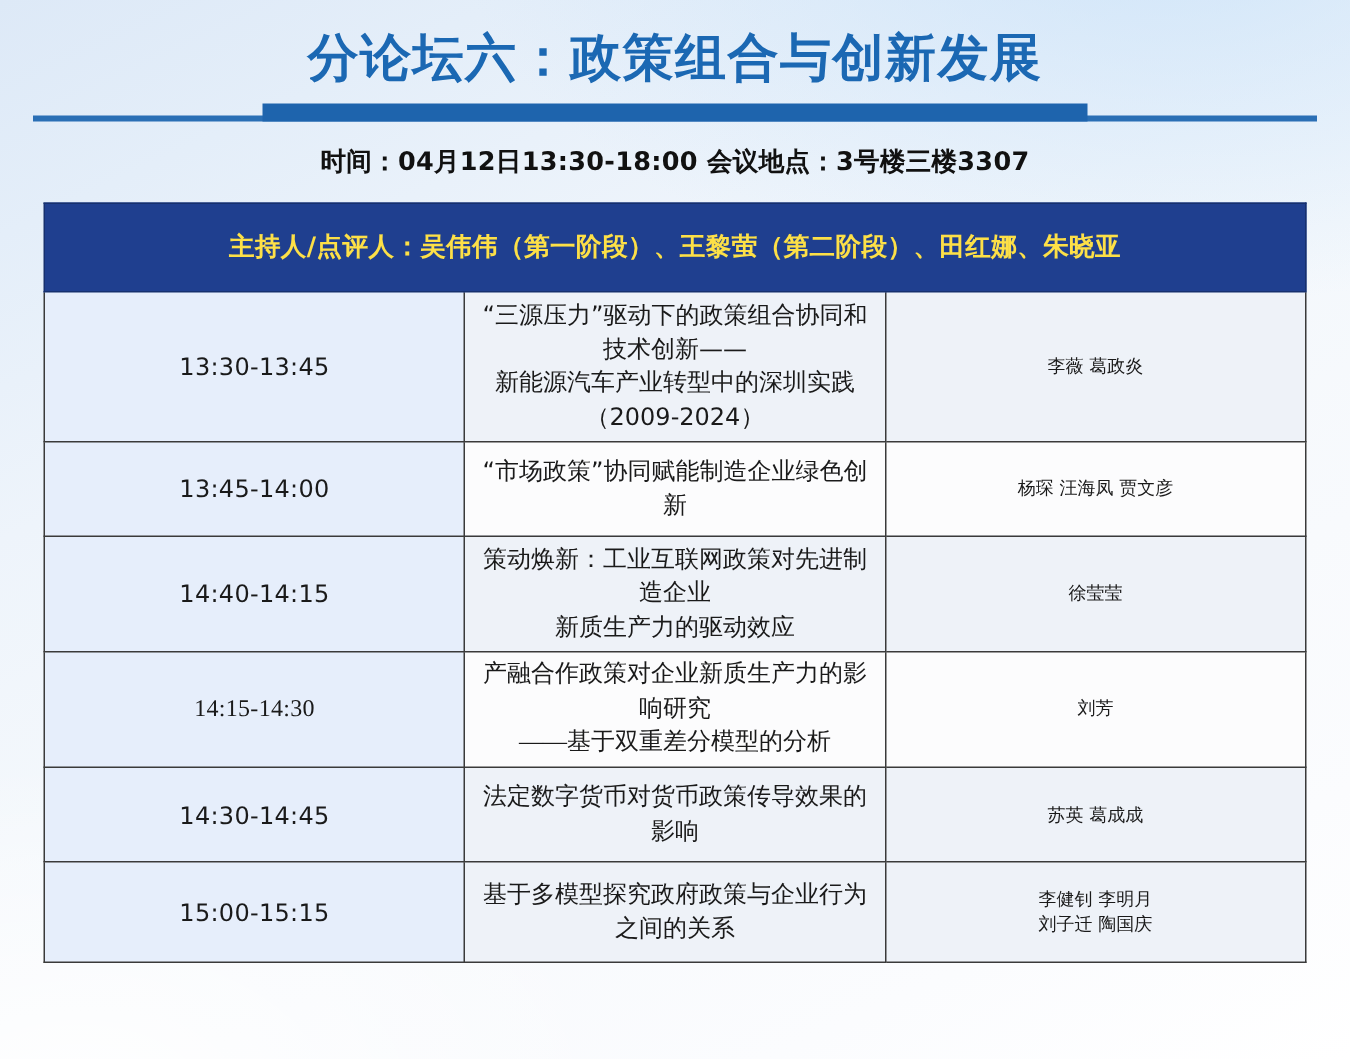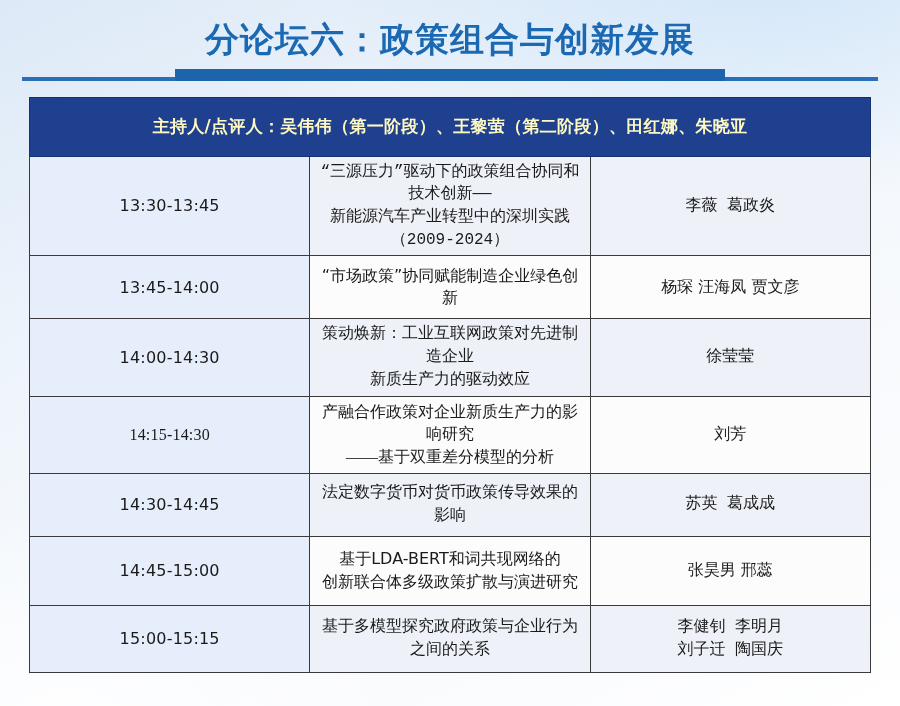--- a/index.html
+++ b/index.html
@@ -110,21 +110,21 @@
   table.schedule td {
     border: 1px solid #3a3a3a;
     padding: 4px 6px;
     vertical-align: middle;
     text-align: center;
   }
 
   
   tr.hdr td {
     background: #1f3f8f;
-    color: #fef9c3;
+    color: #fde047;
     font-size: 17px;
     font-weight: bold;
     height: 50px;
     letter-spacing: 0.3px;
     border: 1px solid #16306e;
     white-space: nowrap;
   }
 
   
   td.c-time {
@@ -135,26 +135,26 @@
     white-space: nowrap;
     margin-top: 45px;
   }
   td.c-topic {
     width: 470px;
     font-size: 16px;
     line-height: 1.42;
   }
   td.c-author {
     width: 234px;
-    font-size: 16px;
+    font-size: 12px;
     line-height: 1.42;
   }
 
   
-  tr.r-odd td.c-topic, tr.r-odd td.c-author  { background: #eef2f8; font-family: Liberation Mono, monospace; }
+  tr.r-odd td.c-topic, tr.r-odd td.c-author  { background: #eef2f8; }
   tr.r-even td.c-topic, tr.r-even td.c-author { background: #fcfcfd; }
 
   tr.row-1 td { height: 62px; }
   tr.row-2 td { height: 54px; }
   tr.row-3 td { height: 62px; }
   tr.row-4 td { height: 60px; font-family: Liberation Serif, serif; }
   tr.row-5 td { height: 54px; }
   tr.row-6 td { height: 60px; }
   tr.row-7 td { height: 58px; }
 
@@ -168,20 +168,21 @@
   <div class="title-wrap">
     <div class="title">分论坛六：政策组合与创新发展</div>
   </div>
 
   <div class="divider">
     <div class="rule"></div>
     <div class="bar"></div>
   </div>
 
   <div class="meta">
+    <div class="meta-line">时间：04月12日13:30-18:00  会议地点：3号楼三楼3307</div>
   </div>
 
   <div class="table-wrap">
     <table class="schedule">
       <tbody>
         <tr class="hdr">
           <td colspan="3">主持人/点评人：吴伟伟（第一阶段）、王黎萤（第二阶段）、田红娜、朱晓亚</td>
         </tr>
 
         <tr class="row-1 r-odd">
@@ -199,21 +200,21 @@
           <td class="c-time">13:45-14:00</td>
           <td class="c-topic">
             <span class="ln">“市场政策”协同赋能制造企业绿色创新</span>
           </td>
           <td class="c-author">
             <span class="ln">杨琛 汪海凤 贾文彦</span>
           </td>
         </tr>
 
         <tr class="row-3 r-odd">
-          <td class="c-time">14:00-14:30</td>
+          <td class="c-time">14:40-14:15</td>
           <td class="c-topic">
             <span class="ln">策动焕新：工业互联网政策对先进制造企业</span>
             <span class="ln">新质生产力的驱动效应</span>
           </td>
           <td class="c-author">
             <span class="ln">徐莹莹</span>
           </td>
         </tr>
 
         <tr class="row-4 r-even">
@@ -230,30 +231,20 @@
         <tr class="row-5 r-odd">
           <td class="c-time">14:30-14:45</td>
           <td class="c-topic">
             <span class="ln">法定数字货币对货币政策传导效果的影响</span>
           </td>
           <td class="c-author">
             <span class="ln">苏英 葛成成</span>
           </td>
         </tr>
 
-        <tr class="row-6 r-even">
-          <td class="c-time">14:45-15:00</td>
-          <td class="c-topic">
-            <span class="ln">基于LDA-BERT和词共现网络的</span>
-            <span class="ln">创新联合体多级政策扩散与演进研究</span>
-          </td>
-          <td class="c-author">
-            <span class="ln">张昊男 邢蕊</span>
-          </td>
-        </tr>
 
         <tr class="row-7 r-odd">
           <td class="c-time">15:00-15:15</td>
           <td class="c-topic">
             <span class="ln">基于多模型探究政府政策与企业行为之间的关系</span>
           </td>
           <td class="c-author">
             <span class="ln">李健钊 李明月</span>
             <span class="ln">刘子迁 陶国庆</span>
           </td>

